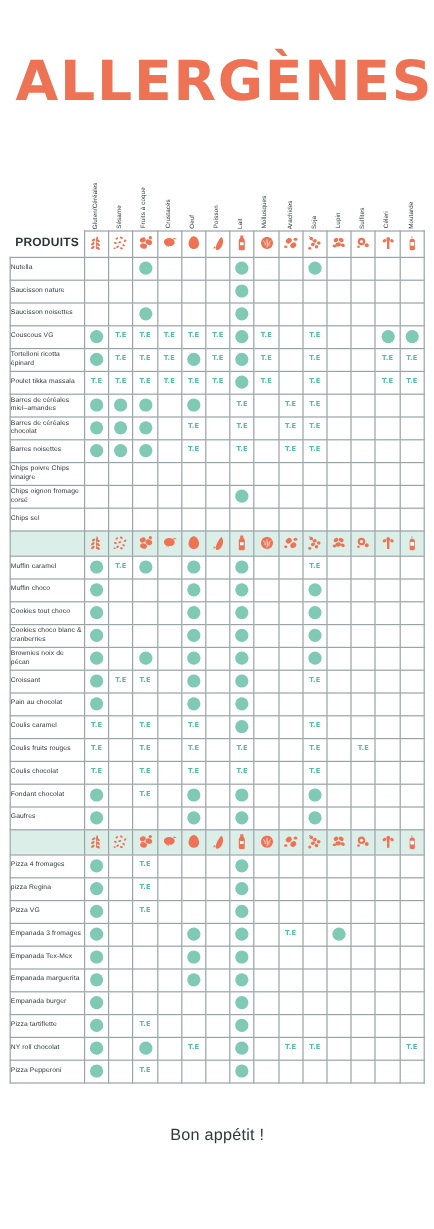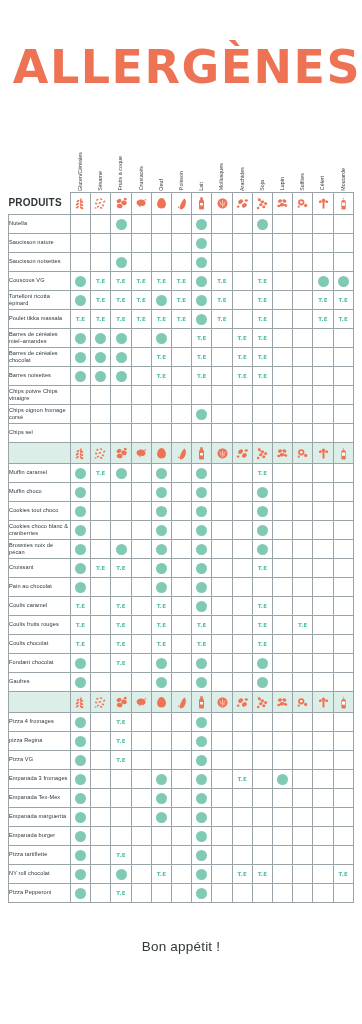--- a/index.html
+++ b/index.html
@@ -64,20 +64,21 @@
     letter-spacing: .1px;
     line-height: 1;
     display: block;
     margin: 0 auto 1px auto;
     text-align: left;
   }
 
   
   tr.icon-row td {
     height: 22px;
+    text-align: center;
   }
   td.produits-cell {
     border: none !important;
     text-align: left;
     padding-left: 6px;
     font-size: 10px;
     font-weight: bold;
     color: #2e3538;
     letter-spacing: .2px;
   }

